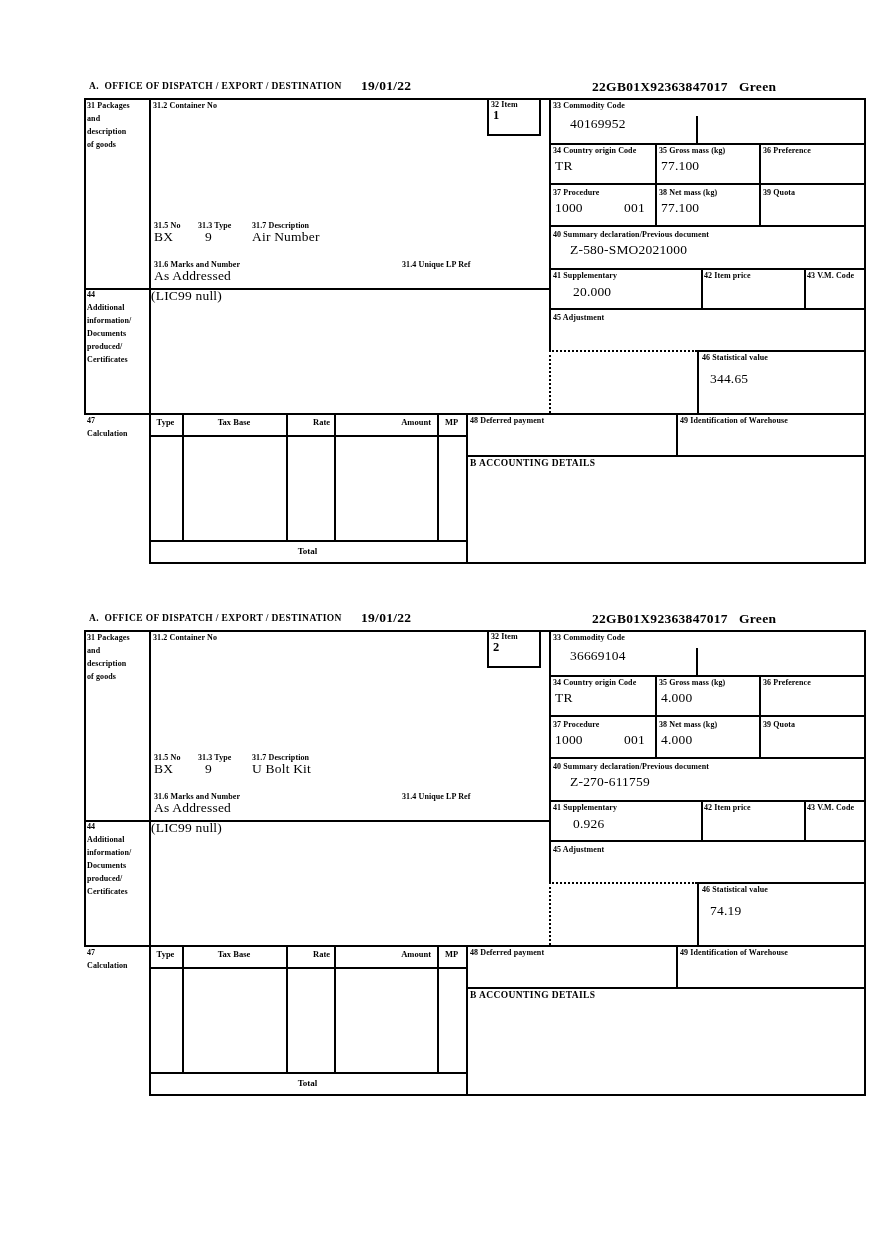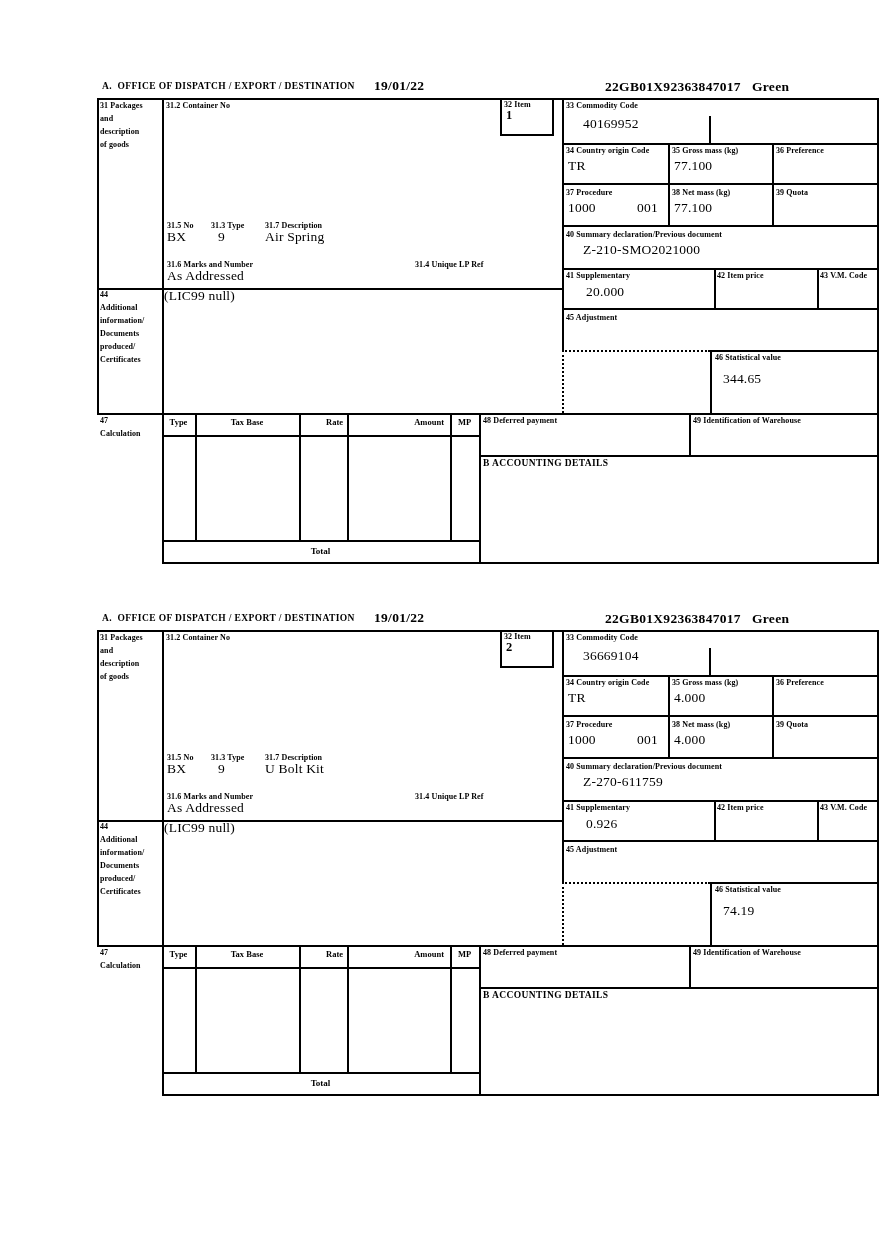--- a/index.html
+++ b/index.html
@@ -1,18 +1,18 @@
 <!DOCTYPE html>
 <html><head>
 <meta charset="utf-8">
 <style>
   html,body { margin:0; padding:0; background:#fff; }
   body { width:882px; height:1250px; font-family:"Liberation Serif", serif; color:#000; }
   #page { position:relative; width:882px; height:1250px; background:#ffffff; overflow:hidden; }
-  .sad-block { position:absolute; left:17px; width:808px; height:500px; }
+  .sad-block { position:absolute; left:4px; width:808px; height:500px; }
   .sad-block:nth-child(1) { top:80px; }
   .sad-block:nth-child(2) { top:612px; }
   .hl, .vl { position:absolute; background:#000; }
   .hl { height:2px; }
   .vl { width:2px; }
   .hl.dot { background:transparent; border-top:2px dotted #000; height:0; }
   .vl.dot { background:transparent; border-left:2px dotted #000; width:0; }
   .t { position:absolute; white-space:pre; }
   .lbl { font-size:8px; font-weight:bold; letter-spacing:0.1px; }
   .val { font-size:13.5px; font-weight:normal; letter-spacing:0.2px; }
@@ -88,28 +88,28 @@
     <span class="t lbl" style="left:759px; top:66px;">36 Preference</span>
 
     <span class="t lbl" style="left:549px; top:108px;">37 Procedure</span>
     <span class="t val" style="left:551px; top:120px;">1000</span>
     <span class="t val" style="left:620px; top:120px;">001</span>
     <span class="t lbl" style="left:655px; top:108px;">38 Net mass (kg)</span>
     <span class="t val" style="left:657px; top:120px;">77.100</span>
     <span class="t lbl" style="left:759px; top:108px;">39 Quota</span>
 
     <span class="t lbl" style="left:549px; top:150px;">40 Summary declaration/Previous document</span>
-    <span class="t val" style="left:566px; top:162px;">Z-210-SMO2021000</span>
+    <span class="t val" style="left:566px; top:162px;">Z-580-SMO2021000</span>
 
     <span class="t lbl" style="left:150px; top:141px;">31.5 No</span>
     <span class="t lbl" style="left:194px; top:141px;">31.3 Type</span>
     <span class="t lbl" style="left:248px; top:141px;">31.7 Description</span>
     <span class="t val" style="left:150px; top:149px;">BX</span>
     <span class="t val" style="left:201px; top:149px;">9</span>
-    <span class="t val" style="left:248px; top:149px;">Air Spring</span>
+    <span class="t val" style="left:248px; top:149px;">Air Number</span>
     <span class="t lbl" style="left:150px; top:180px;">31.6 Marks and Number</span>
     <span class="t lbl" style="left:398px; top:180px;">31.4 Unique LP Ref</span>
     <span class="t val" style="left:150px; top:188px;">As Addressed</span>
 
     <span class="t lbl" style="left:549px; top:191px;">41 Supplementary</span>
     <span class="t val" style="left:569px; top:204px;">20.000</span>
     <span class="t lbl" style="left:700px; top:191px;">42 Item price</span>
     <span class="t lbl" style="left:803px; top:191px;">43 V.M. Code</span>
 
     <span class="t lbl" style="left:83px; top:210px;">44</span>

